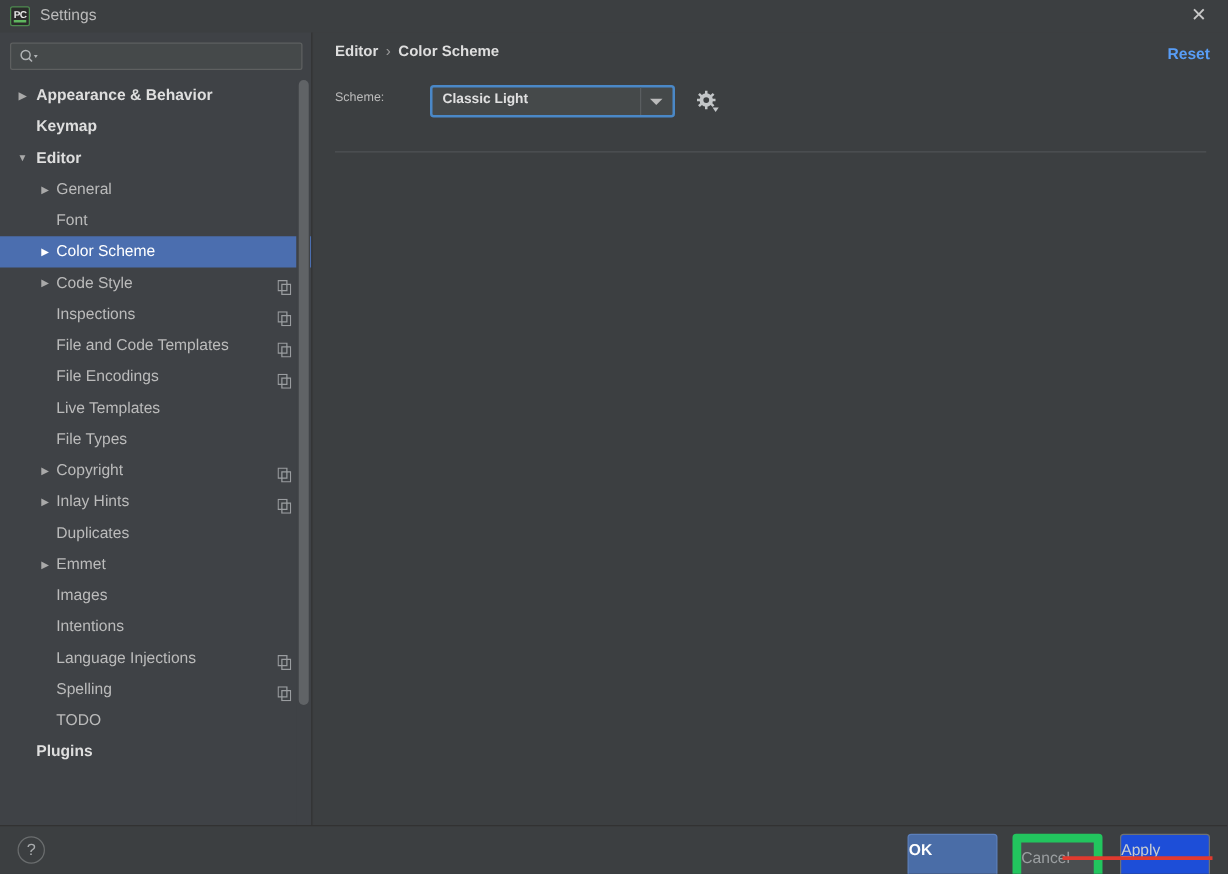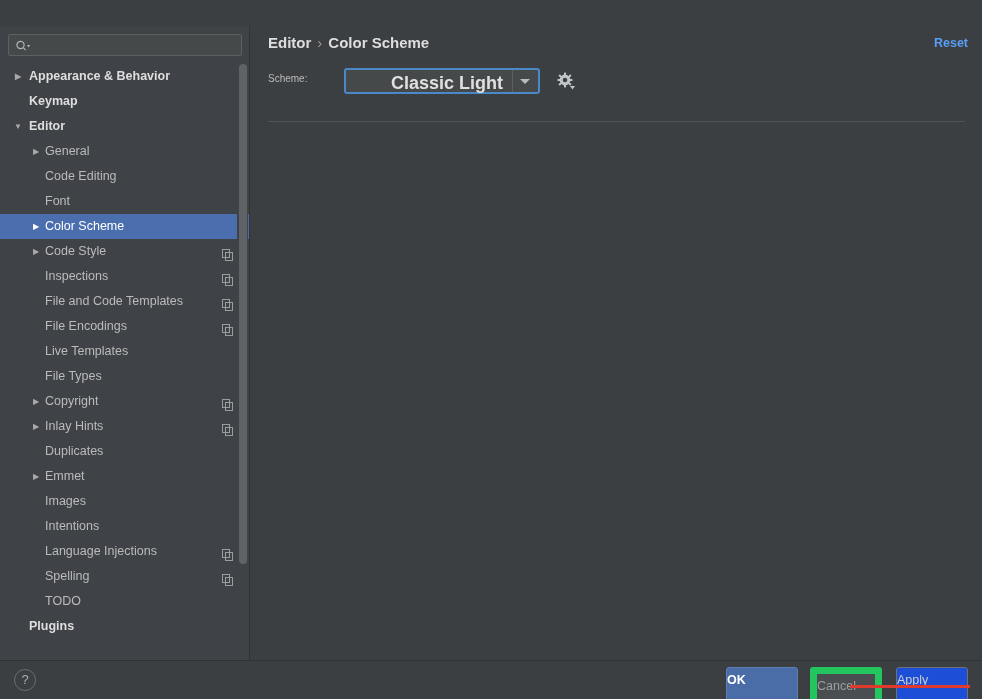--- a/index.html
+++ b/index.html
@@ -88,39 +88,39 @@
   }
   .tree-thumb {
     position: absolute; left: 2px; top: 0px; width: 8px; height: 500px;
     background: #606366; border-radius: 4px;
   }
 
   
   .main { position: absolute; left: 251px; top: 26px; right: 0; height: 634px; background: #3c3f41; }
   .breadcrumb {
     position: absolute; left: 17px; top: 8px;
-    font-size: 15px; font-weight: bold; color: #dedede;
+    font-size: 12px; font-weight: bold; color: #dedede;
   }
   .breadcrumb .sep { color: #9a9a9a; font-weight: normal; margin: 0 6px; }
   .reset-link {
     position: absolute; right: 14px; top: 10px;
     font-size: 12.5px; font-weight: bold; color: #589df6; cursor: pointer;
   }
   .scheme-row { position: absolute; left: 17px; top: 42px; height: 26px; }
   .scheme-label {
     position: absolute; left: 0; top: 5px; font-size: 10px; color: #bbbbbb;
   }
   .combo {
     position: absolute; left: 76px; top: 0; width: 196px; height: 26px;
     background: #45494a; border: 2px solid #4a88c7; border-radius: 3px;
     cursor: pointer;
   }
   .combo .value {
     position: absolute; left: 8px; top: 3px;
-    font-size: 18px; font-weight: bold; color: #e0e0e0; margin-left: 37px;
+    font-size: 11px; font-weight: bold; color: #e0e0e0;
   }
   .combo .arrow-box {
     position: absolute; right: 0; top: 0; width: 26px; height: 22px;
     border-left: 1px solid #5a5e60;
   }
   .combo .caret {
     position: absolute; left: 7px; top: 9px;
     width: 0; height: 0;
     border-left: 5px solid transparent; border-right: 5px solid transparent;
     border-top: 5px solid #bbbbbb;
@@ -156,20 +156,28 @@
   .apply-underline {
     position: absolute; right: 12px; top: 685px; width: 120px; height: 3px;
     background: #e03a2f;
   }
 </style>
 </head>
 <body>
 
 <div class="window">
 
+  <div class="titlebar">
+    <div class="app-icon">
+      <div class="pc">PC</div>
+      <div class="bar"></div>
+    </div>
+    <div class="title-text">Settings</div>
+    <div class="close-btn">✕</div>
+  </div>
 
   <div class="sidebar">
     <div class="search-wrap">
       <div class="search-box">
         <span class="search-icon">
           <svg width="16" height="13" viewBox="0 0 16 13">
             <circle cx="5.5" cy="5" r="3.6" fill="none" stroke="#b0b3b5" stroke-width="1.2"></circle>
             <line x1="8.2" y1="7.7" x2="10.6" y2="10.2" stroke="#b0b3b5" stroke-width="1.2"></line>
             <path d="M12 5 L15.2 5 L13.6 7.4 Z" fill="#b0b3b5"></path>
           </svg>
@@ -185,23 +193,20 @@
         <div class="tree-row lvl0 top">
           <span class="label">Keymap</span>
         </div>
         <div class="tree-row lvl0 top">
           <span class="arrow">▼</span>
           <span class="label">Editor</span>
         </div>
         <div class="tree-row lvl1">
           <span class="arrow">▶</span>
           <span class="label">General</span>
-        </div>
-        <div class="tree-row lvl1">
-          <span class="label">Code Editing</span>
         </div>
         <div class="tree-row lvl1">
           <span class="label">Font</span>
         </div>
         <div class="tree-row lvl1 selected">
           <span class="arrow">▶</span>
           <span class="label">Color Scheme</span>
         </div>
         <div class="tree-row lvl1">
           <span class="arrow">▶</span>

